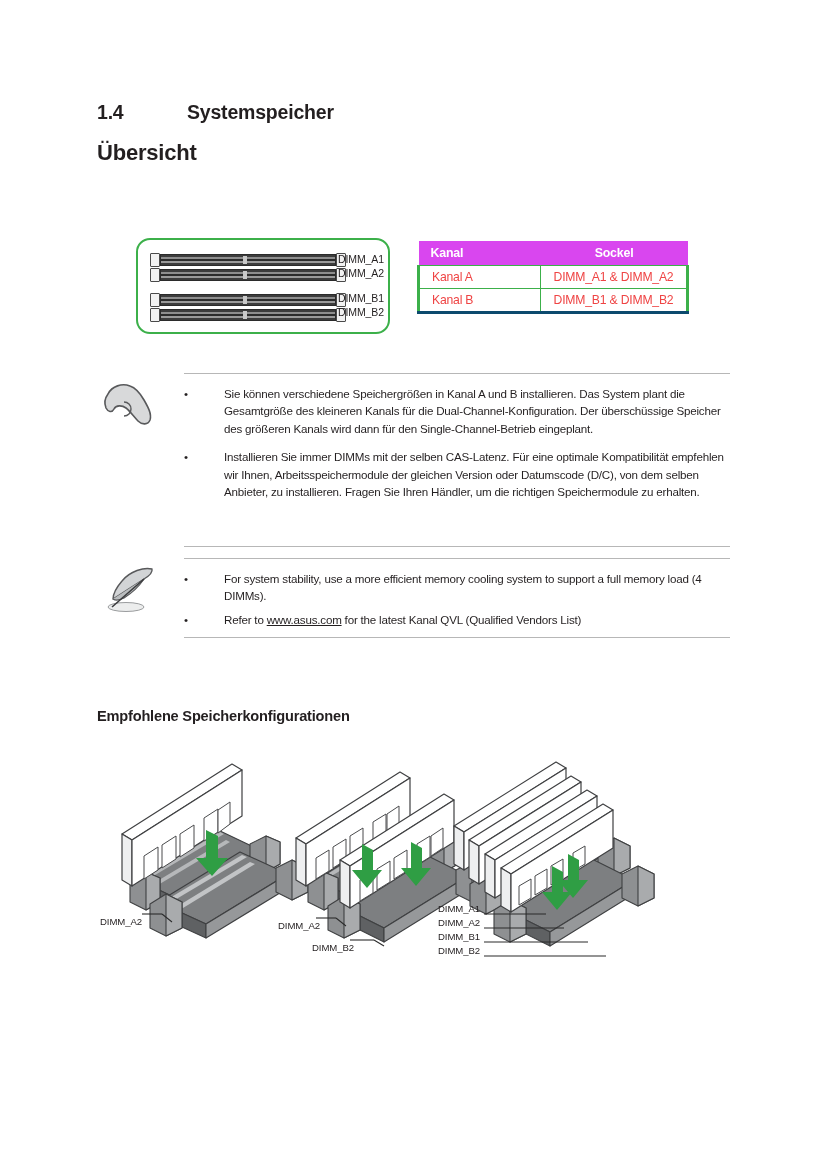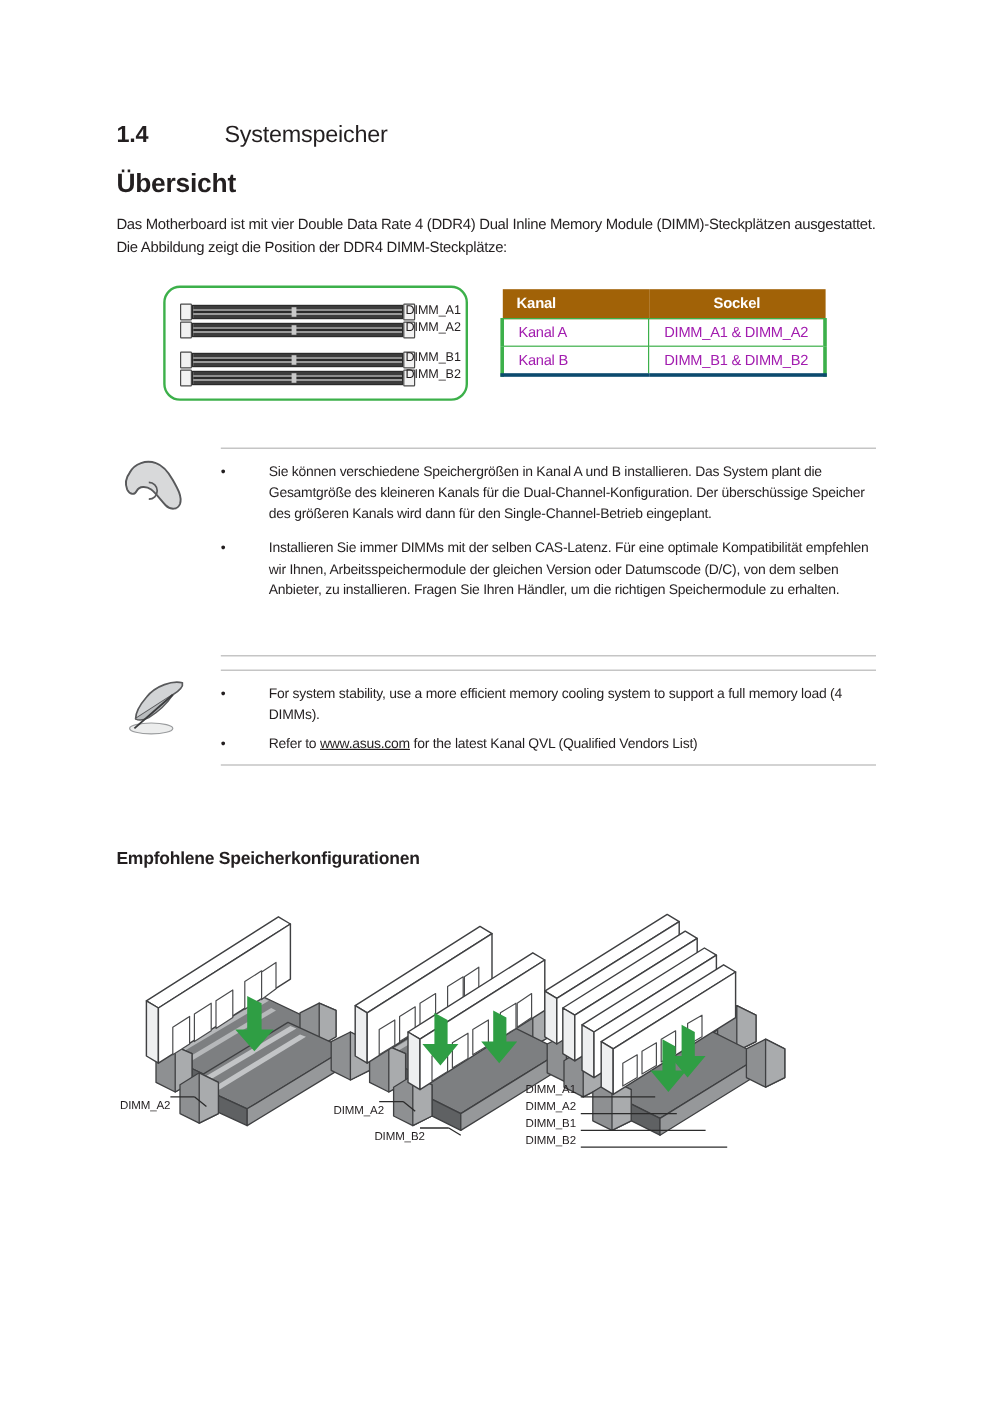--- a/index.html
+++ b/index.html
@@ -29,21 +29,21 @@
     align-items: baseline;
   }
   .sec-num {
     font-size: 19.5px;
     font-weight: bold;
     letter-spacing: -0.2px;
     width: 90px;
   }
   .sec-title {
     font-size: 19.5px;
-    font-weight: normal;
+    font-weight: bold;
     letter-spacing: -0.2px;
   }
 
   .sub-head {
     position: absolute;
     left: 97px;
     top: 140px;
     font-size: 22px;
     font-weight: bold;
     letter-spacing: -0.2px;
@@ -136,33 +136,33 @@
     position: absolute;
     left: 417px;
     top: 241px;
     width: 272px;
     border-collapse: collapse;
     background: #ffffff;
     font-size: 12.2px;
     letter-spacing: -0.2px;
   }
   .chan-table th {
-    background: #a16207;
+    background: #d946ef;
     color: #ffffff;
     font-weight: bold;
     font-size: 12.4px;
     padding: 5px 0 5px 0;
     border: none;
   }
   .chan-table th.c1 { text-align: left; padding-left: 12px; width: 110px; }
   .chan-table th.c2 { text-align: center; }
   .chan-table td {
     padding: 4px 0 4px 0;
     border: 1px solid #3cb04a;
-    color: #a21caf;
+    color: #ef4444;
   }
   .chan-table td.c1 { text-align: left; padding-left: 12px; border-left: 3px solid #3cb04a; }
   .chan-table td.c2 { text-align: center; border-right: 3px solid #3cb04a; }
   .chan-table tr.last td { border-bottom: 3px solid #0c4a6e; }
 
   
   .note {
     position: absolute;
   }
   .note .rule {
@@ -230,21 +230,20 @@
 
 <div class="page">
 
   <div class="sec-head">
     <div class="sec-num">1.4</div>
     <div class="sec-title">Systemspeicher</div>
   </div>
 
   <div class="sub-head">Übersicht</div>
 
-  <div class="intro">Das Motherboard ist mit vier Double Data Rate 4 (DDR4) Dual Inline Memory Module (DIMM)-Steckplätzen ausgestattet. Die Abbildung zeigt die Position der DDR4 DIMM-Steckplätze:</div>
 
   <div class="slotbox">
     <div class="slot-row r1">
       <div class="slot-clip left"></div>
       <div class="slot-body"></div>
       <div class="slot-clip right"></div>
     </div>
     <div class="slot-row r2">
       <div class="slot-clip left"></div>
       <div class="slot-body"></div>

